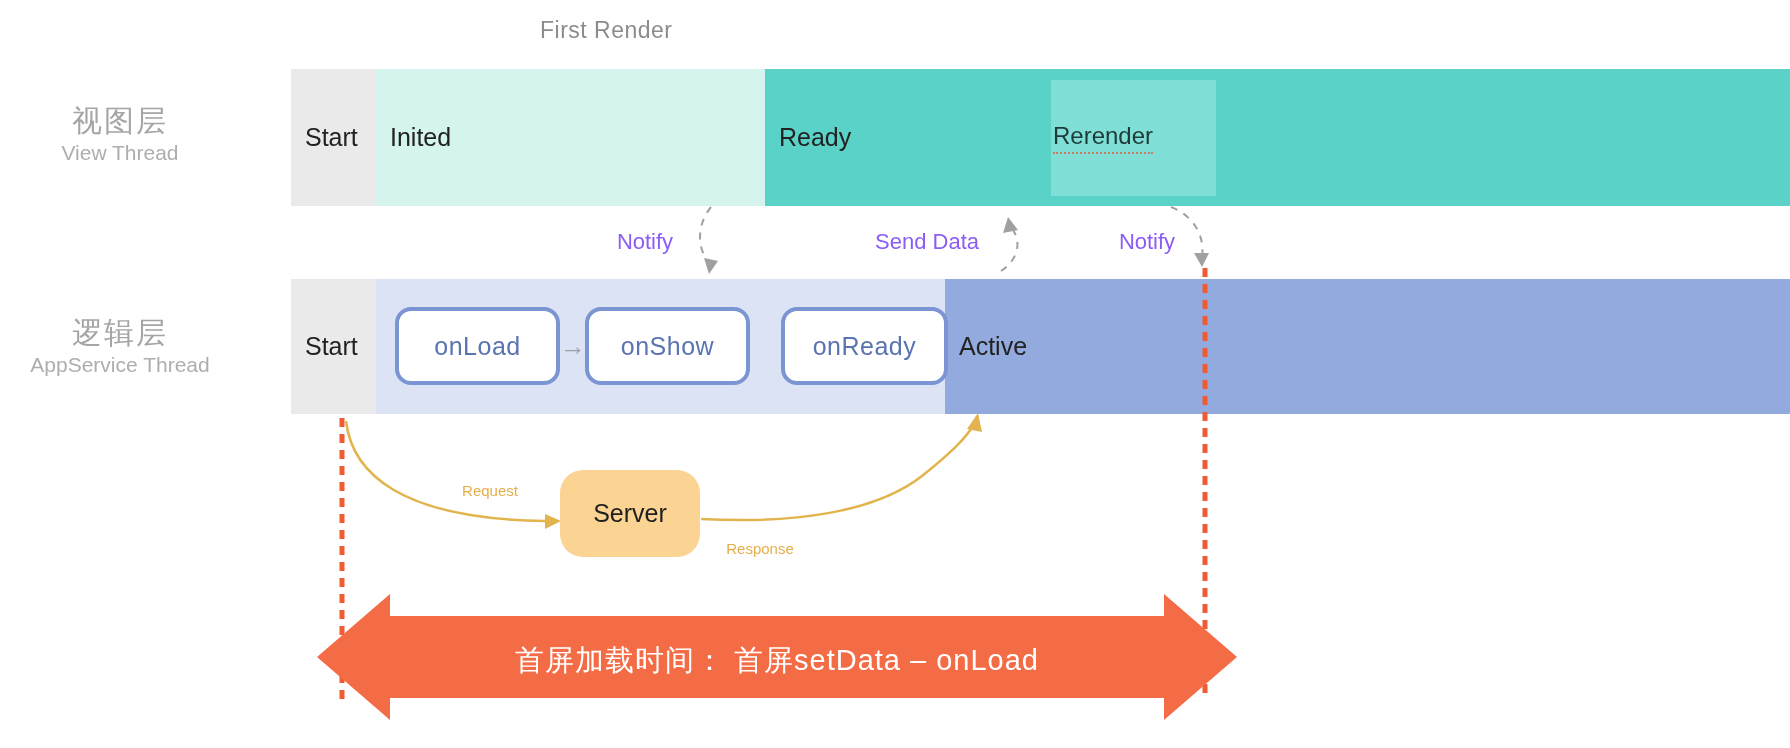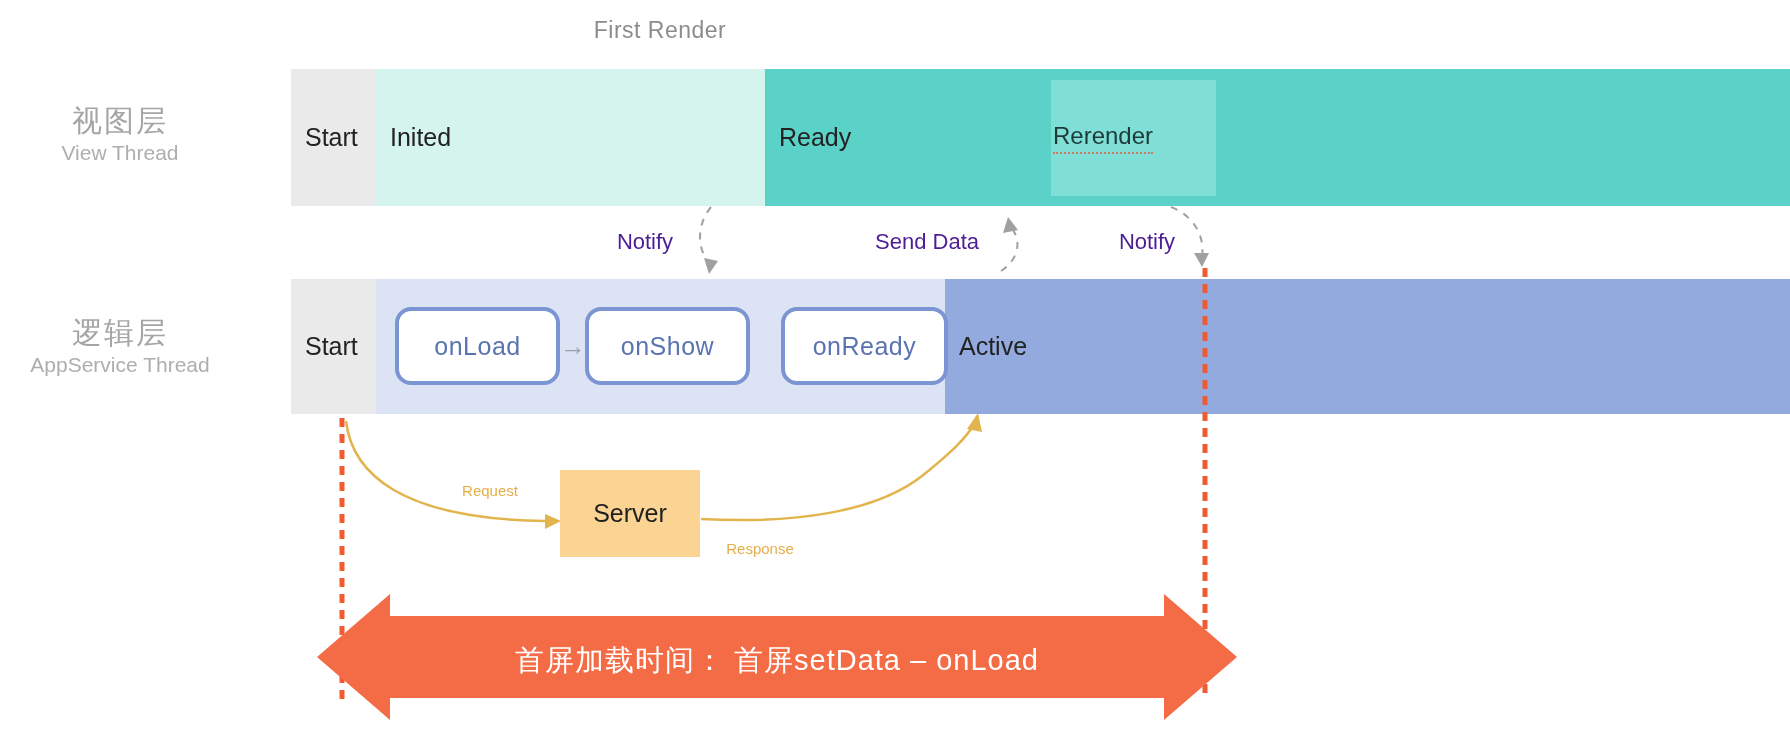--- a/index.html
+++ b/index.html
@@ -3,21 +3,21 @@
 <meta charset="utf-8">
 <style>
   html,body{margin:0;padding:0;background:#ffffff;}
   .stage{
     position:relative;width:1790px;height:748px;background:#ffffff;overflow:hidden;
     font-family:"Liberation Sans","DejaVu Sans",sans-serif;
   }
   .abs{position:absolute;}
 
   
-  .first-render{left:540px;top:17px;width:240px;text-align:center;
+  .first-render{left:540px;top:17px;width:240px;text-align:left;
     font-size:23px;color:#8c8c8c;letter-spacing:.5px;}
 
   
   .side-label{width:220px;text-align:center;color:#a5a5a5;}
   .side-label .zh{font-size:30px;line-height:34px;letter-spacing:2px;}
   .side-label .en{font-size:21px;line-height:26px;color:#aeaeae;margin-top:2px;}
   .side-view{left:10px;top:104px;}
   .side-logic{left:10px;top:316px;}
 
   
@@ -42,28 +42,28 @@
     border:4px solid #7b95d3;border-radius:16px;box-sizing:border-box;
     display:flex;align-items:center;justify-content:center;}
   .life-box span{font-size:25px;color:#5a73b1;letter-spacing:.5px;}
   .box-onload{left:104px;width:165px;}
   .box-onshow{left:294px;width:165px;}
   .box-onready{left:490px;width:167px;}
   .box-arrow{left:266px;top:52px;width:32px;text-align:center;font-size:26px;color:#9aa0a6;position:absolute;}
 
   
   .msg-label{top:228px;height:28px;line-height:28px;text-align:center;
-    font-size:22px;color:#4c1d95;white-space:nowrap;}
+    font-size:22px;color:#8b5cf6;white-space:nowrap;}
   .msg-notify-left{left:595px;width:100px;}
   .msg-send-data{left:857px;width:140px;}
   .msg-notify-right{left:1097px;width:100px;}
 
   
   .server-box{left:560px;top:470px;width:140px;height:87px;background:#fbd392;
-    display:flex;align-items:center;justify-content:center;}
+    display:flex;align-items:center;justify-content:center;border-radius:23px;}
   .server-box span{font-size:25px;color:#1f1f1f;}
   .lbl-gold{font-size:15px;color:#e5ae49;white-space:nowrap;text-align:center;}
   .lbl-request{left:438px;top:482px;width:104px;}
   .lbl-response{left:703px;top:540px;width:114px;}
 
   
   .measure-text{left:317px;top:641px;width:920px;text-align:center;
     font-size:29px;color:#ffffff;letter-spacing:1px;white-space:nowrap;}
 
   svg.overlay{position:absolute;left:0;top:0;z-index:5;pointer-events:none;}

